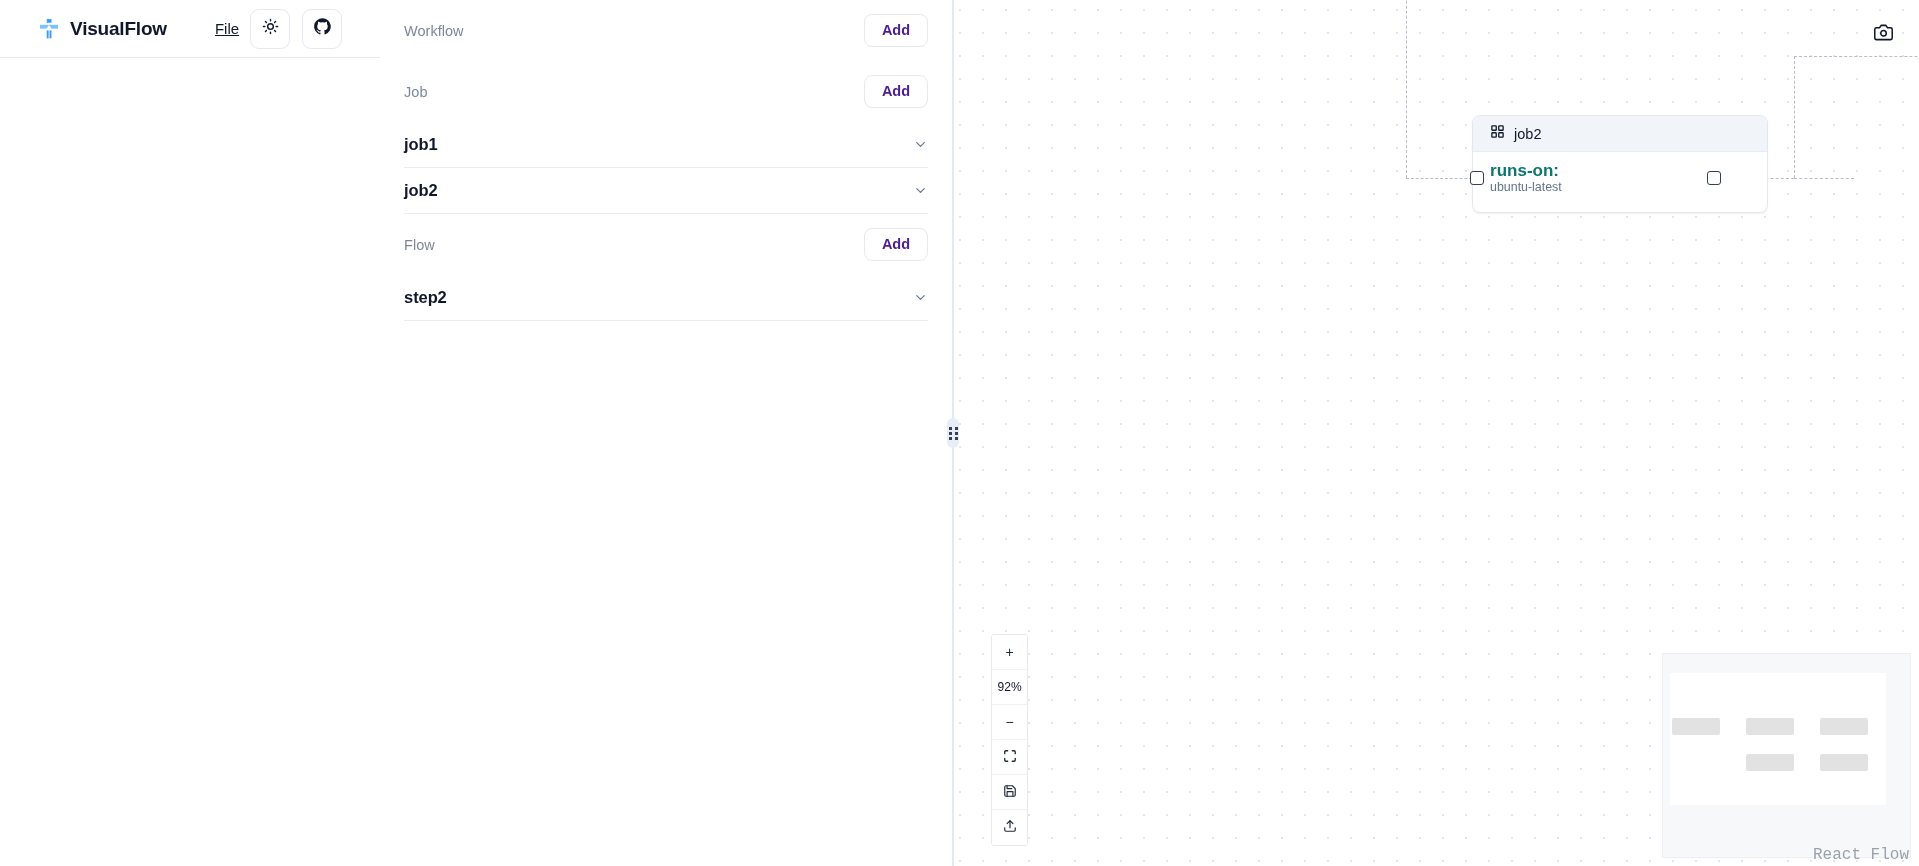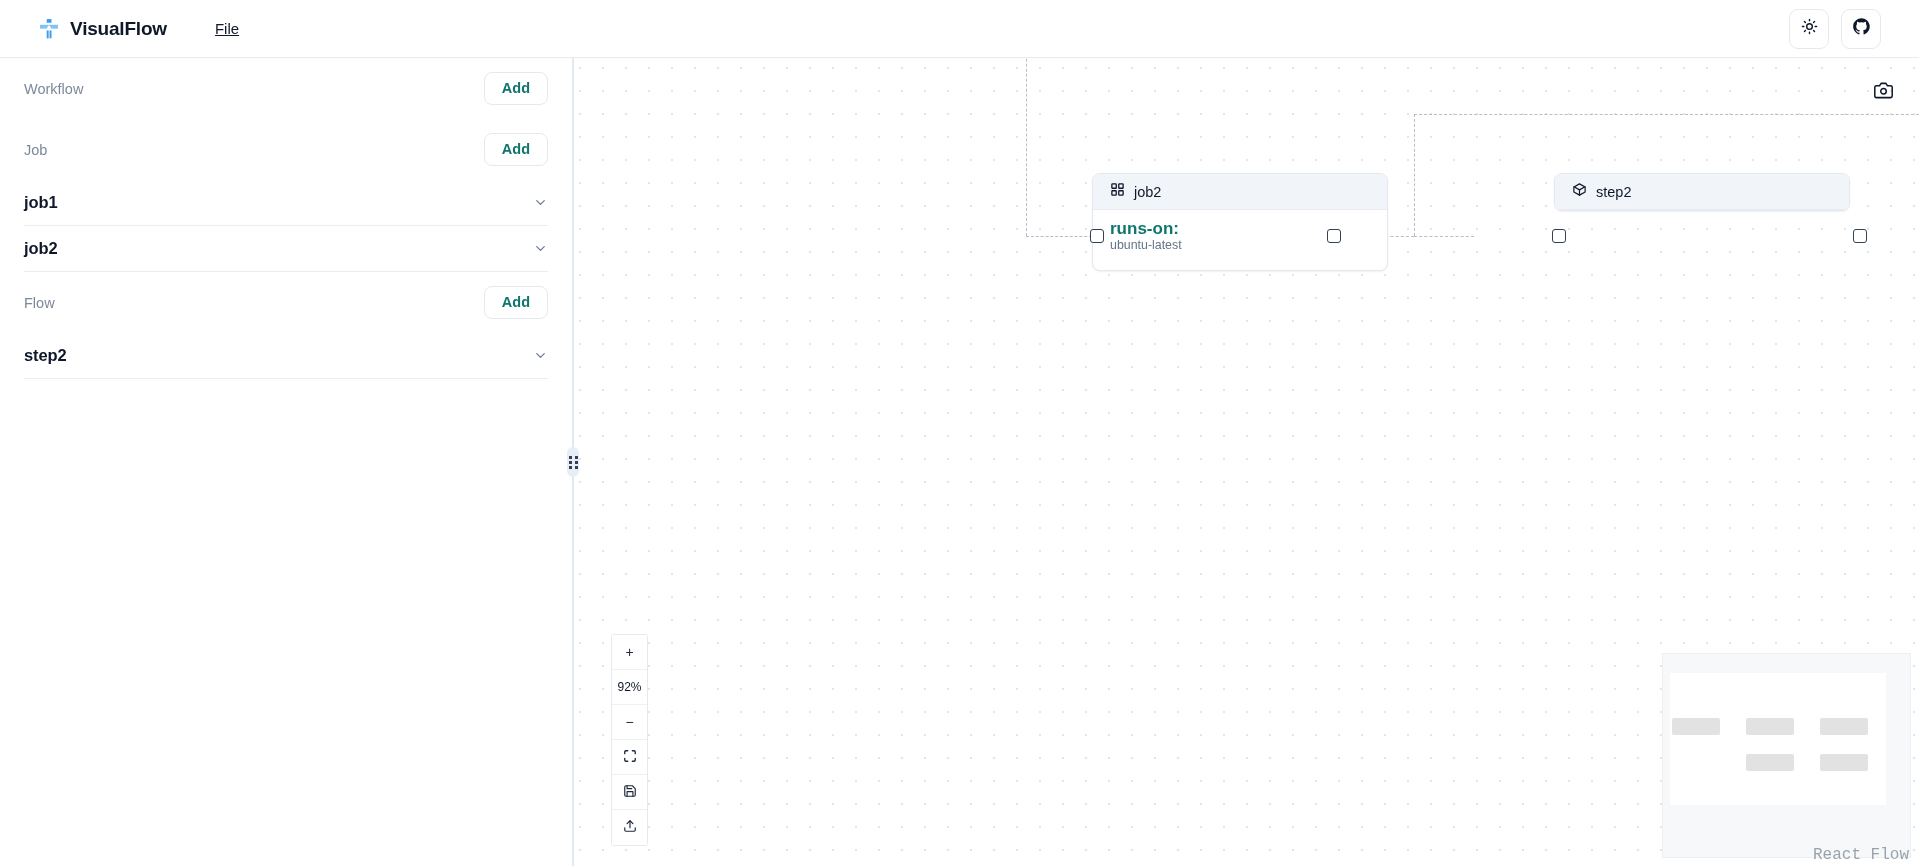--- a/index.html
+++ b/index.html
@@ -3,21 +3,21 @@
 <meta charset="utf-8">
 <style>
   * { box-sizing: border-box; margin: 0; padding: 0; }
   html, body {
     width: 1919px; height: 866px;
     font-family: "Liberation Sans", sans-serif;
     background: #ffffff;
     overflow: hidden;
     color: #0f172a;
   }
-  #app { position: relative; width: 1919px; height: 866px; display: flex; flex-direction: column; }
+  #app { position: relative; width: 1919px; height: 866px; display: flex; flex-direction: row; }
 
   
   .topbar {
     height: 58px; min-height: 58px;
     display: flex; align-items: center;
     border-bottom: 1px solid #e8ecf1;
     background: #fff;
     position: relative; z-index: 40;
   }
   .brand { display: flex; align-items: center; gap: 10px; margin-left: 38px; }
@@ -44,21 +44,21 @@
   }
   .group { }
   .group-head {
     display: flex; align-items: center; justify-content: space-between;
     height: 61px;
   }
   .group-title { font-size: 14.5px; color: #7c8899; font-weight: 400; }
   .add-btn {
     border: 1px solid #e5e9ef; background: #fff; border-radius: 8px;
     font-family: "Liberation Sans", sans-serif;
-    font-size: 14.5px; font-weight: 700; color: #0f766e;
+    font-size: 14.5px; font-weight: 700; color: #4c1d95;
     padding: 8px 17px; cursor: pointer; line-height: 1;
   }
   .acc-row {
     display: flex; align-items: center; justify-content: space-between;
     height: 46px; border-bottom: 1px solid #e9edf2; cursor: pointer;
   }
   .acc-label { font-size: 16.5px; font-weight: 700; color: #0f172a; letter-spacing: -0.1px; }
   .chev { color: #6b7a8d; display: flex; align-items: center; }
 
   

